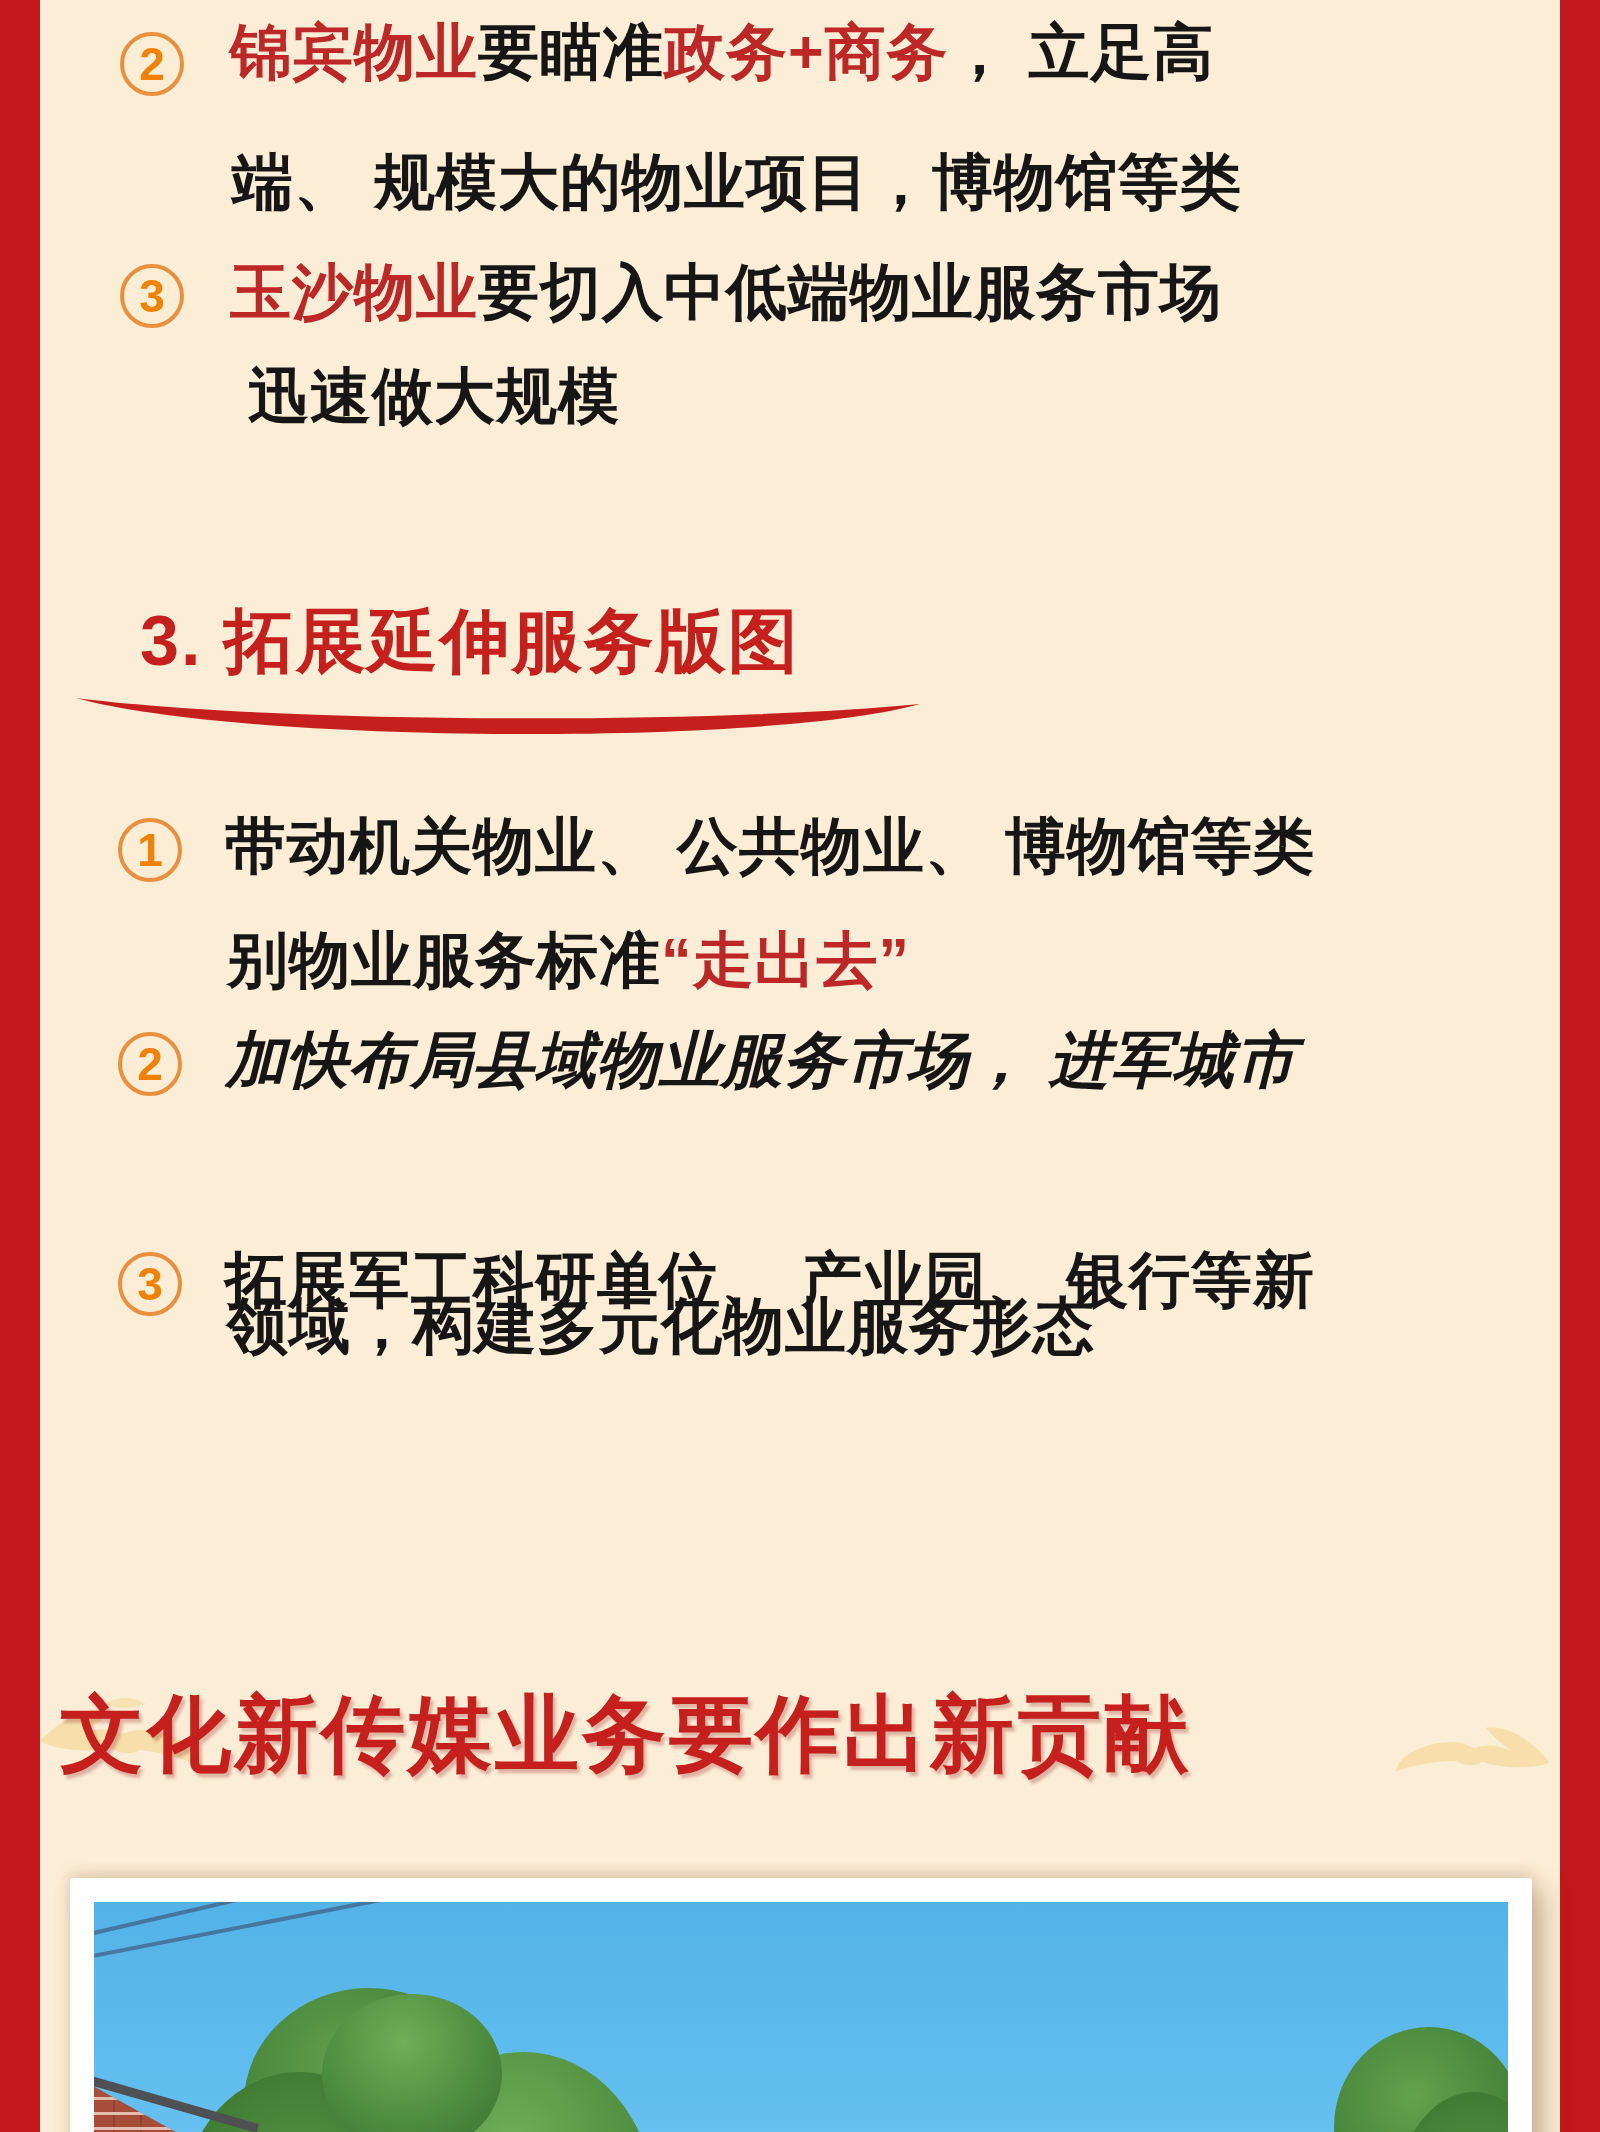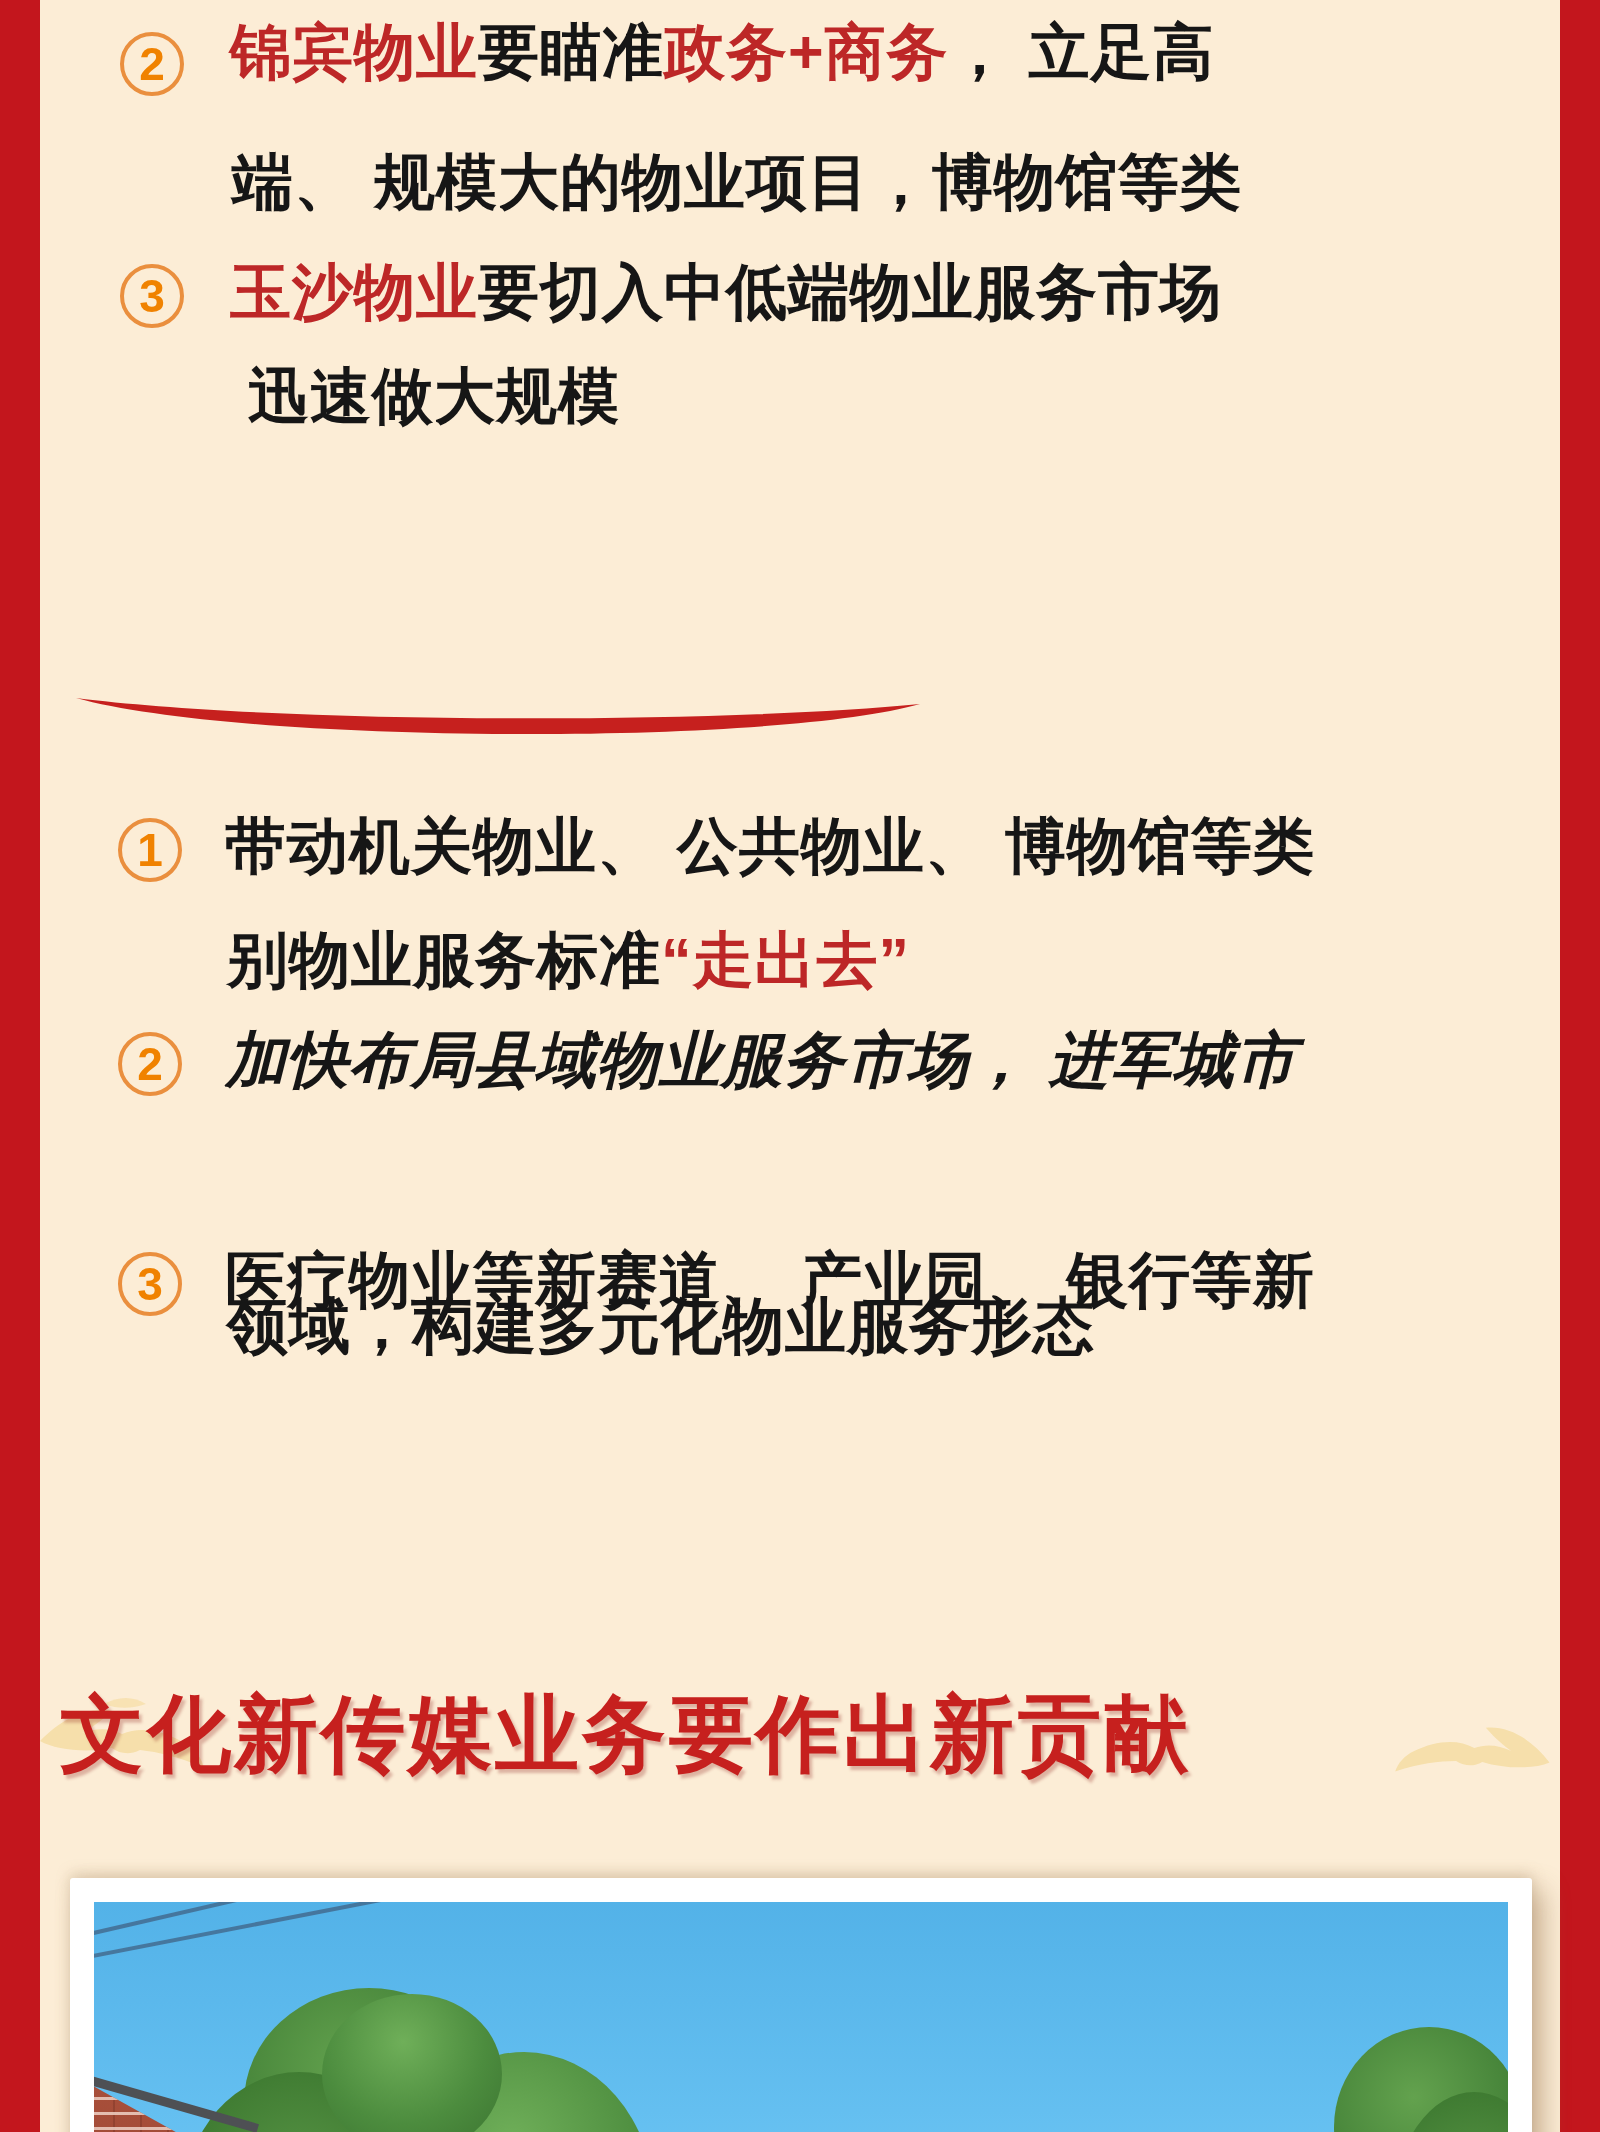--- a/index.html
+++ b/index.html
@@ -77,41 +77,42 @@
   <div class="line" style="left:232px;top:152px;">端、 规模大的物业项目，博物馆等类</div>
 
   <div class="num-circle" style="left:120px;top:264px;">
     <span>3</span>
   </div>
   <div class="line" style="left:230px;top:262px;">
     <span class="red">玉沙物业</span><span>要切入中低端物业服务市场</span>
   </div>
   <div class="line" style="left:248px;top:366px;">迅速做大规模</div>
 
+  <div class="section-heading">3. 拓展延伸服务版图</div>
   <svg class="swoosh" width="852" height="64" viewBox="0 0 852 64">
     <path d="M4,10 C210,36 640,36 848,16 C700,58 170,56 4,10 Z" fill="#C6201E"></path>
   </svg>
 
   <div class="num-circle" style="left:118px;top:818px;">
     <span>1</span>
   </div>
   <div class="line" style="left:225px;top:816px;">带动机关物业、 公共物业、 博物馆等类</div>
   <div class="line" style="left:227px;top:930px;">
     <span>别物业服务标准</span><span class="red">“走出去”</span>
   </div>
 
   <div class="num-circle" style="left:118px;top:1032px;">
     <span>2</span>
   </div>
   <div class="line" style="left:225px;top:1030px;font-style:italic;">加快布局县域物业服务市场， 进军城市</div>
 
   <div class="num-circle" style="left:118px;top:1252px;">
     <span>3</span>
   </div>
-  <div class="line" style="left:225px;top:1250px;">医疗物业等新赛道、 产业园、 银行等新</div>
+  <div class="line" style="left:225px;top:1250px;">拓展军工科研单位、 产业园、 银行等新</div>
   <div class="line" style="left:227px;top:1296px;">领域，构建多元化物业服务形态</div>
 
   <svg class="bird" style="left:34px;top:1686px;" width="172" height="100" viewBox="0 0 172 100">
     <path d="M6,55 C28,32 54,20 78,25 C66,36 57,42 48,47 C62,42 76,42 88,48 C106,40 130,44 152,58 C162,64 168,73 170,82 C146,71 124,66 106,64 C96,69 86,68 78,62 C52,67 22,64 6,55 Z" fill="#F6DFA9"></path>
     <path d="M70,18 C84,10 100,10 112,18 C100,22 86,24 70,18 Z" fill="#F6DFA9" opacity="0.8"></path>
   </svg>
   <svg class="bird right" style="left:1396px;top:1700px;" width="160" height="100" viewBox="0 0 172 100">
     <path d="M6,55 C28,32 54,20 78,25 C66,36 57,42 48,47 C62,42 76,42 88,48 C106,40 130,44 152,58 C162,64 168,73 170,82 C146,71 124,66 106,64 C96,69 86,68 78,62 C52,67 22,64 6,55 Z" fill="#F6DFA9"></path>
   </svg>
 

